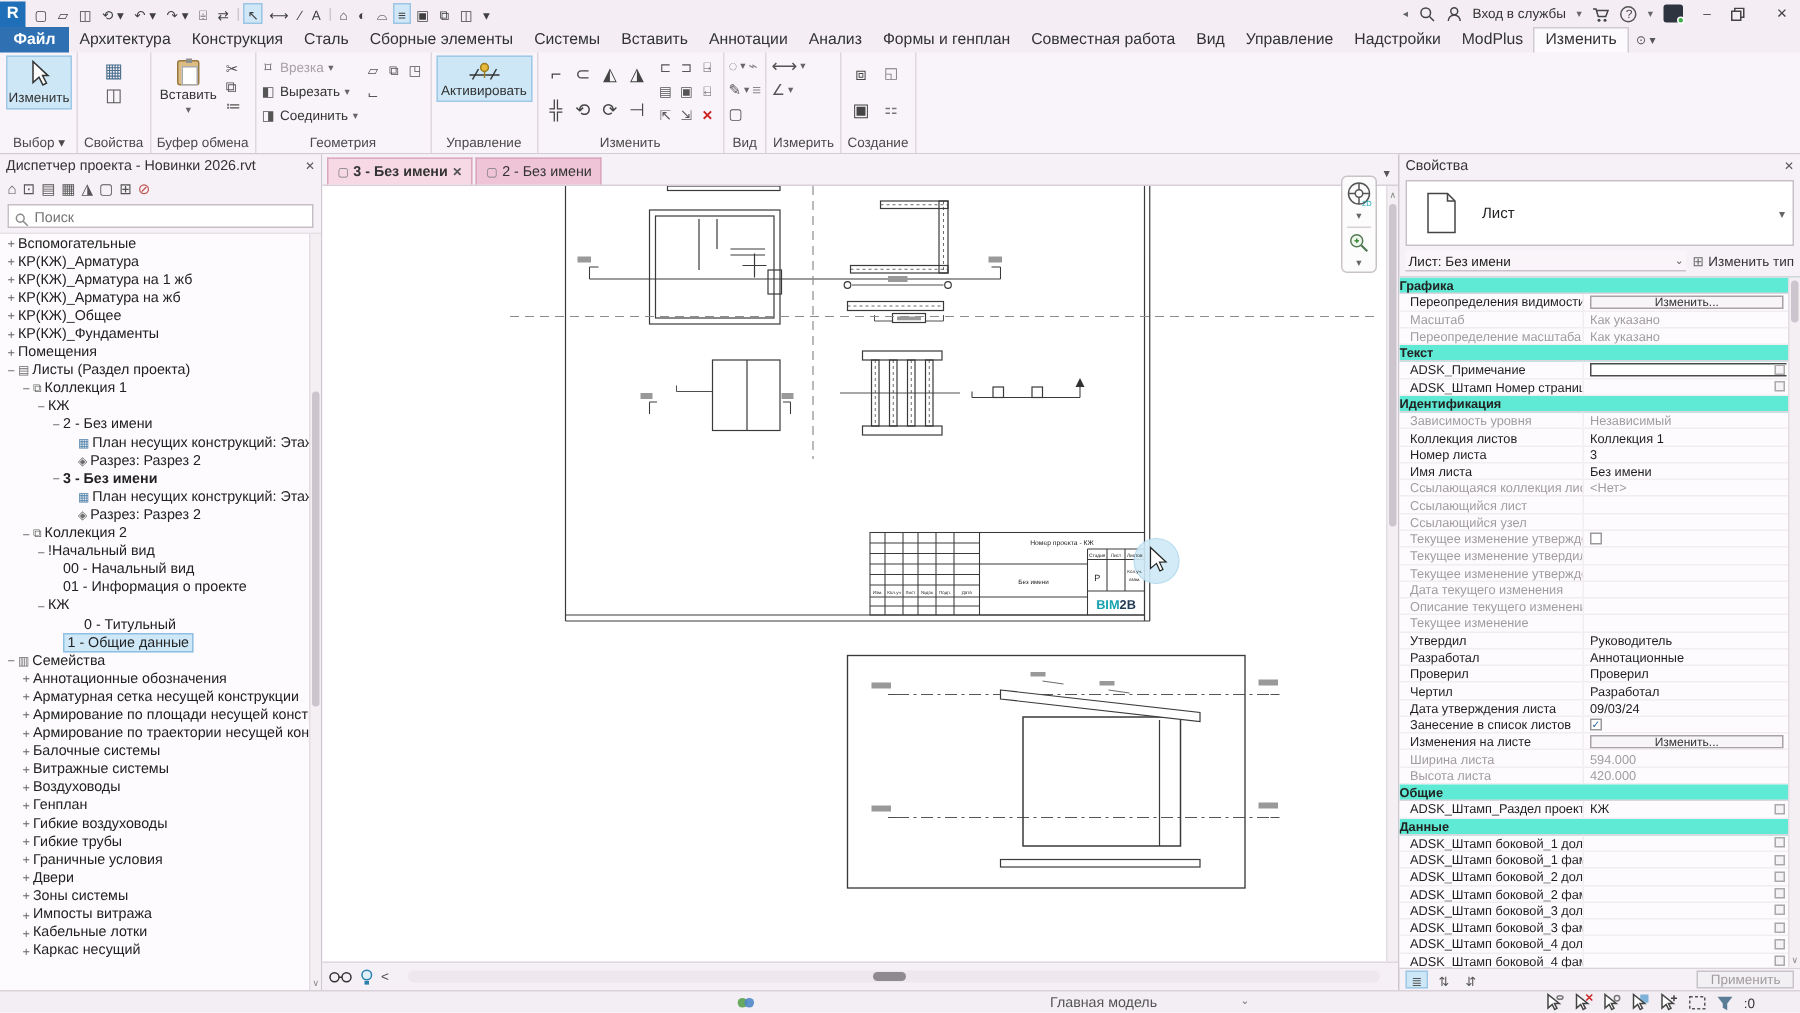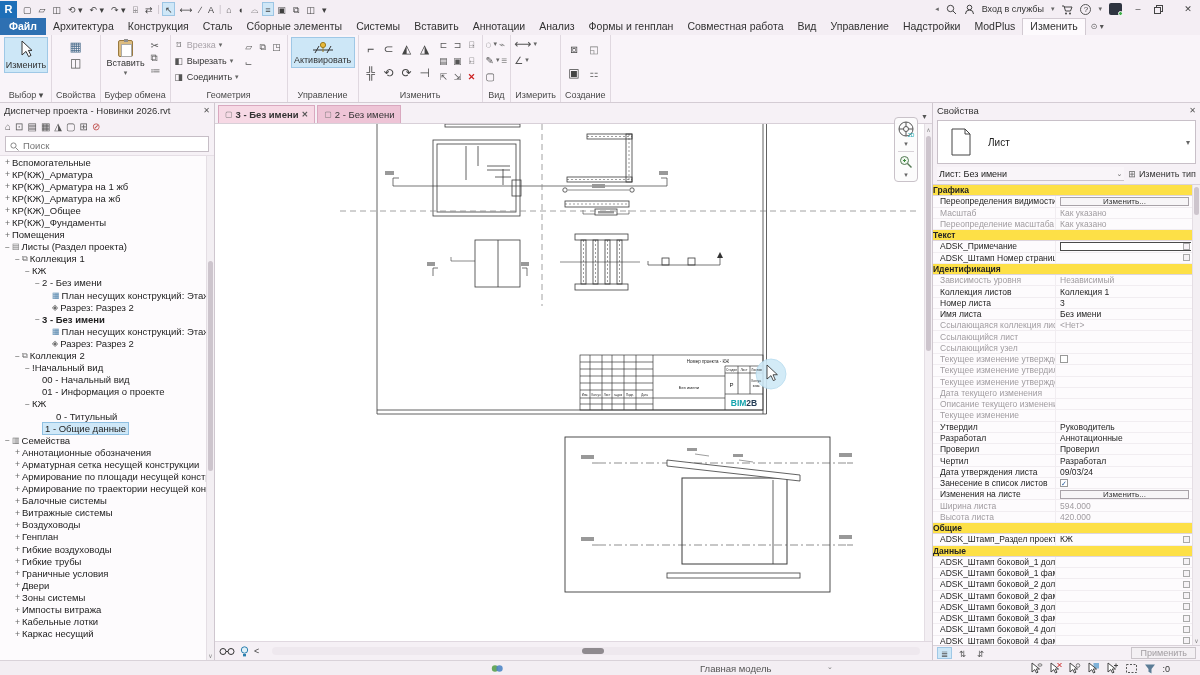--- a/index.html
+++ b/index.html
@@ -101,21 +101,21 @@
   .pcombo{display:flex;align-items:center;margin:3px 4px;gap:4px;font-size:9px;flex:none}
   .pcombo .fld{flex:1;display:flex;align-items:center;border-bottom:1px solid #cac2ca;height:14px;padding:0 2px;color:#222;background:#f9f5f9}
   .pcombo .fld .ddv{margin-left:auto}
   .etbtn{display:flex;align-items:center;gap:3px;color:#333;white-space:nowrap}
   .etbtn .ei{color:#666;font-size:9px}
   .pgrid{flex:1;background:#fdfbfd;border-top:1px solid #d9d2d9;position:relative;overflow:hidden}
   .prow{height:11.28px;display:flex;align-items:center;border-bottom:1px solid #f1edf1;font-size:8.5px;padding-right:9px}
   .prow .pl{width:122px;padding-left:7px;color:#1e1e1e;white-space:nowrap;overflow:hidden;flex:none}
   .prow .pv{flex:1;align-self:stretch;display:flex;align-items:center;border-left:1px solid #f1edf1;padding-left:4px;color:#1e1e1e;white-space:nowrap;overflow:hidden}
   .prow.gray .pl,.prow.gray .pv{color:#a09ca0}
-  .prow.sec{background:#fde047;font-weight:bold;border-bottom:1px solid #ddd5dd;padding-right:4px}
+  .prow.sec{background:#5eead4;font-weight:bold;border-bottom:1px solid #ddd5dd;padding-right:4px}
   .prow.sec .chev{margin-left:auto;color:#777;font-weight:normal;font-size:7px}
   .pbtn{flex:1;border:1px solid #a8a2a8;background:#f7f5f7;font-size:8px;height:9.5px;line-height:8.5px;text-align:center;color:#333;margin-right:2px}
   .pinput{flex:1;height:9.5px;border:1.5px solid #4a4a4a;background:#fff;margin-right:2px;outline:none}
   .pchk{width:8px;height:8px;border:1px solid #999;background:#fff;font-size:7px;line-height:7px;text-align:center;color:#2a5d9e}
   .assoc{position:absolute;right:10px;width:7px;height:7px;border:1px solid #aaa;background:#f6f3f6}
   .prow{position:relative}
   .pfooter{height:15px;display:flex;align-items:center;gap:3px;padding:0 4px;border-top:1px solid #d9d2d9;flex:none}
   .fico{width:15px;height:12px;text-align:center;font-size:8.5px;line-height:12px;color:#555;border:1px solid transparent}
   .fico.hl{background:#cde7f7;border-color:#9fc8e6}
   .applybtn{margin-left:auto;color:#a09ca0;border:1px solid #c9c4c9;background:#f3f0f3;font-size:9px;padding:0 8px;height:12px;line-height:10px}

